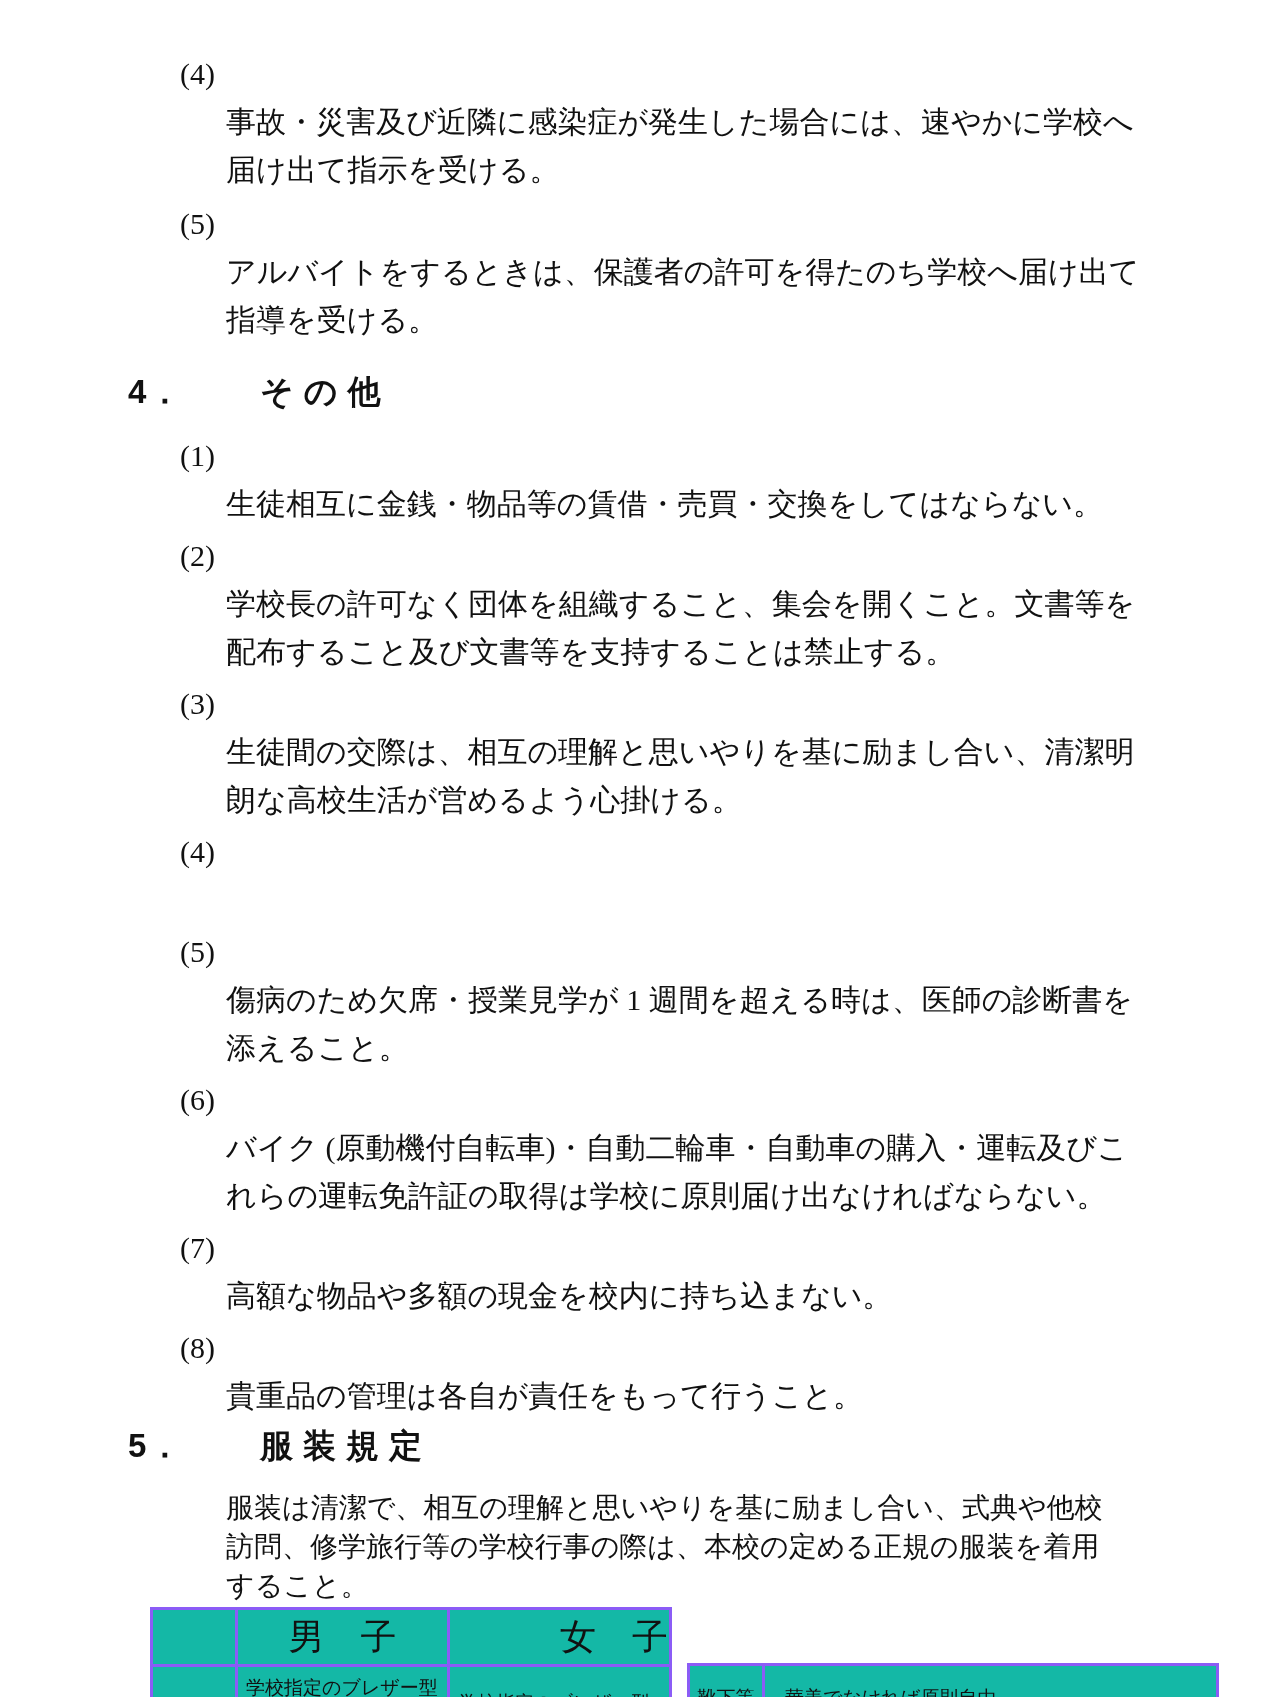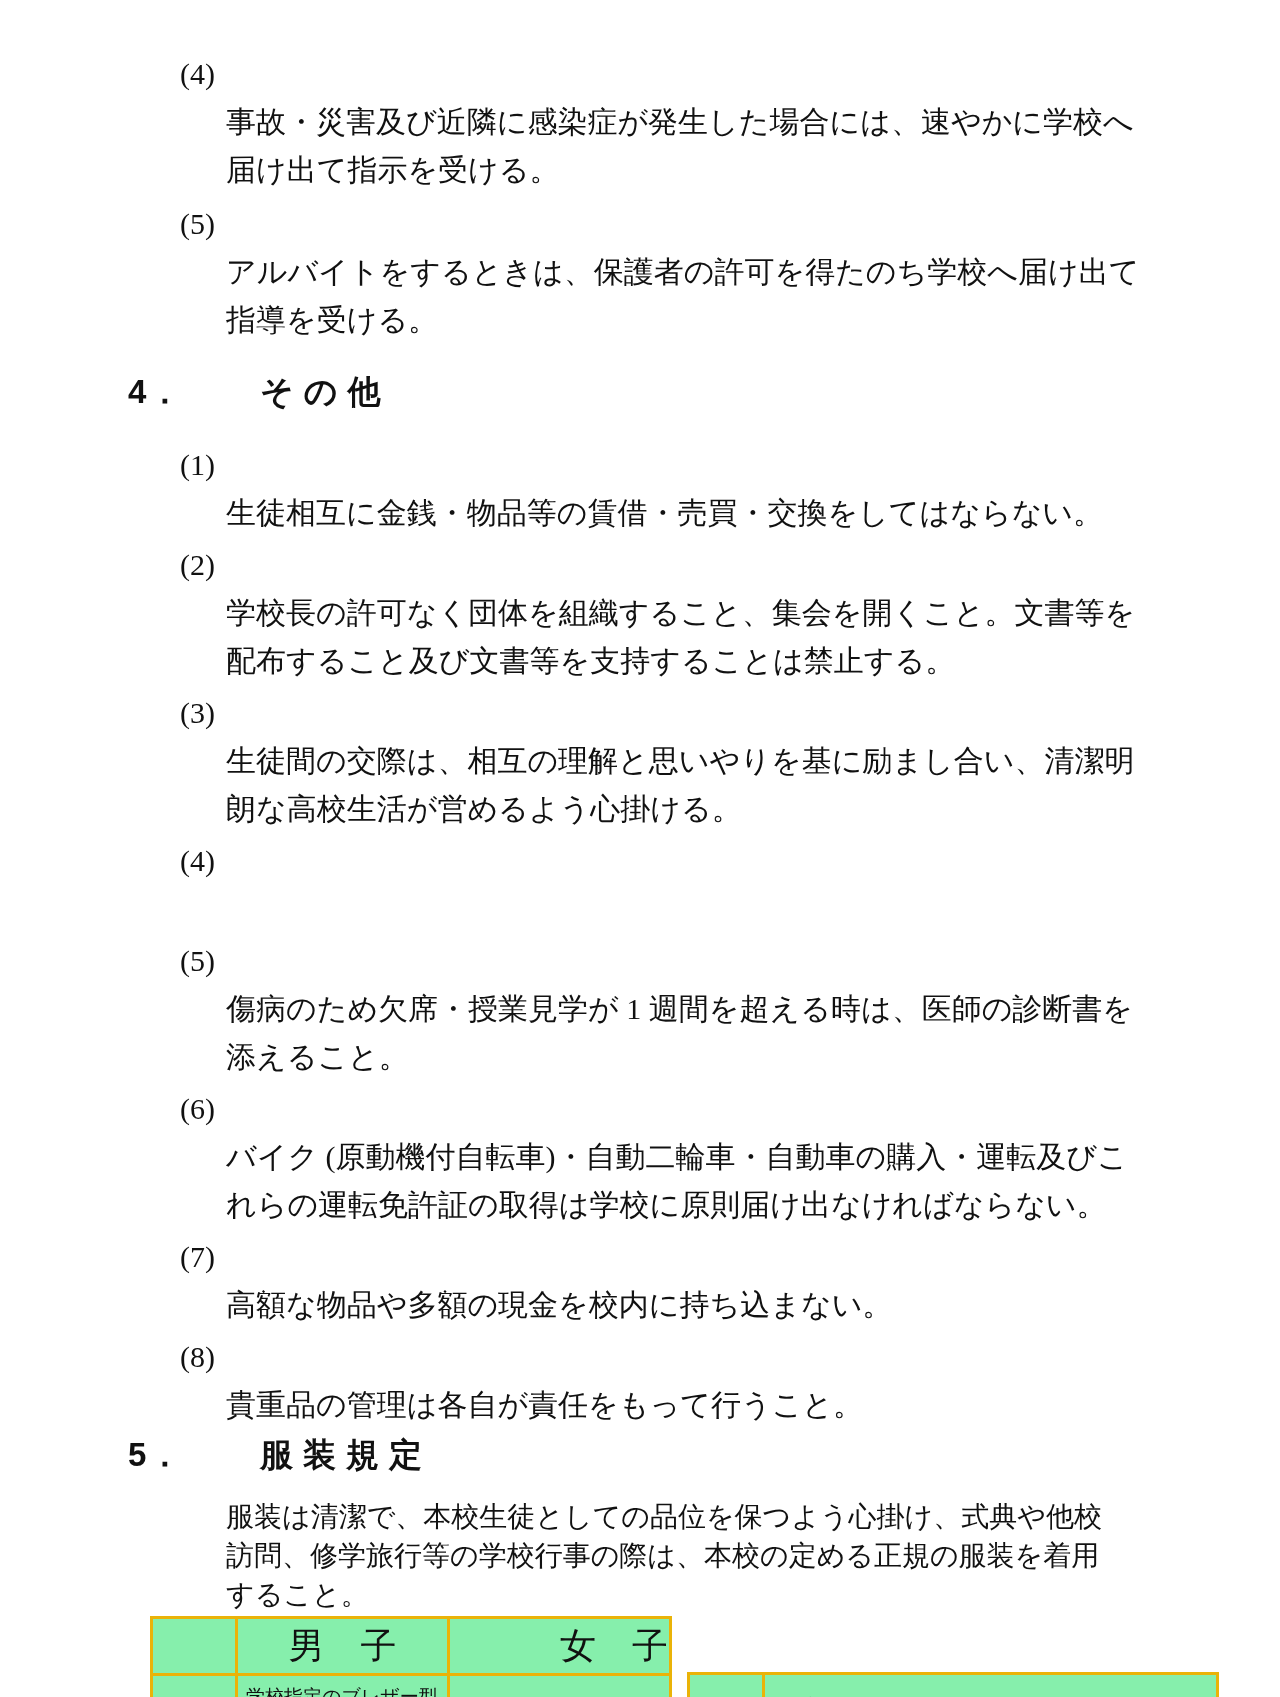--- a/index.html
+++ b/index.html
@@ -36,34 +36,34 @@
   .heading{
     margin-left:128px;
     font-family:"Liberation Sans","DejaVu Sans",sans-serif;
     font-weight:bold;
     font-size:33px;
     line-height:44px;
     white-space:nowrap;
   }
   .heading .h-num{display:inline-block;width:132px;letter-spacing:2px;}
   .heading .h-title{letter-spacing:10px;}
-  .heading.h4{margin-top:26px;margin-bottom:27px;}
+  .heading.h4{margin-top:26px;margin-bottom:18px;}
   .heading.h5{margin-bottom:20px;}
 
   .lead{
     margin-left:226px;margin-right:60px;
     font-size:28px;line-height:39px;
     white-space:pre-line;
   }
 
   
   .tables{position:relative;margin-top:2px;height:480px;}
   table{border-collapse:collapse;table-layout:fixed;
         font-family:"Liberation Sans","DejaVu Sans",sans-serif;}
-  td,th{border:3px solid #eab308;background:#86efac;}
+  td,th{border:3px solid #8b5cf6;background:#14b8a6;}
 
   .uniform-table{position:absolute;left:150px;top:0;}
   .uniform-table th.blank{width:80px;}
   .uniform-table th.male-col{width:207px;}
   .uniform-table th.female-col{width:217px;text-align:right;}
   .uniform-table thead th{
     height:52px;font-size:36px;font-weight:normal;
     text-align:center;vertical-align:middle;white-space:nowrap;
   }
   .uniform-table td.rlabel{
@@ -136,21 +136,21 @@
       </div>
       <div class="item">
         <span class="num">(8)</span><span>貴重品の管理は各自が責任をもって行うこと。</span>
       </div>
     </div>
 
     <div class="heading h5">
       <span class="h-num">5．</span><span class="h-title">服装規定</span>
     </div>
 
-    <div class="lead">服装は清潔で、本校生徒としての品位を保つよう心掛け、式典や他校
+    <div class="lead">服装は清潔で、相互の理解と思いやりを基に励まし合い、式典や他校
 訪問、修学旅行等の学校行事の際は、本校の定める正規の服装を着用
 すること。</div>
 
     <div class="tables">
 
       <table class="uniform-table">
         <thead>
           <tr>
             <th class="blank"></th>
             <th class="male-col">男　子</th>

